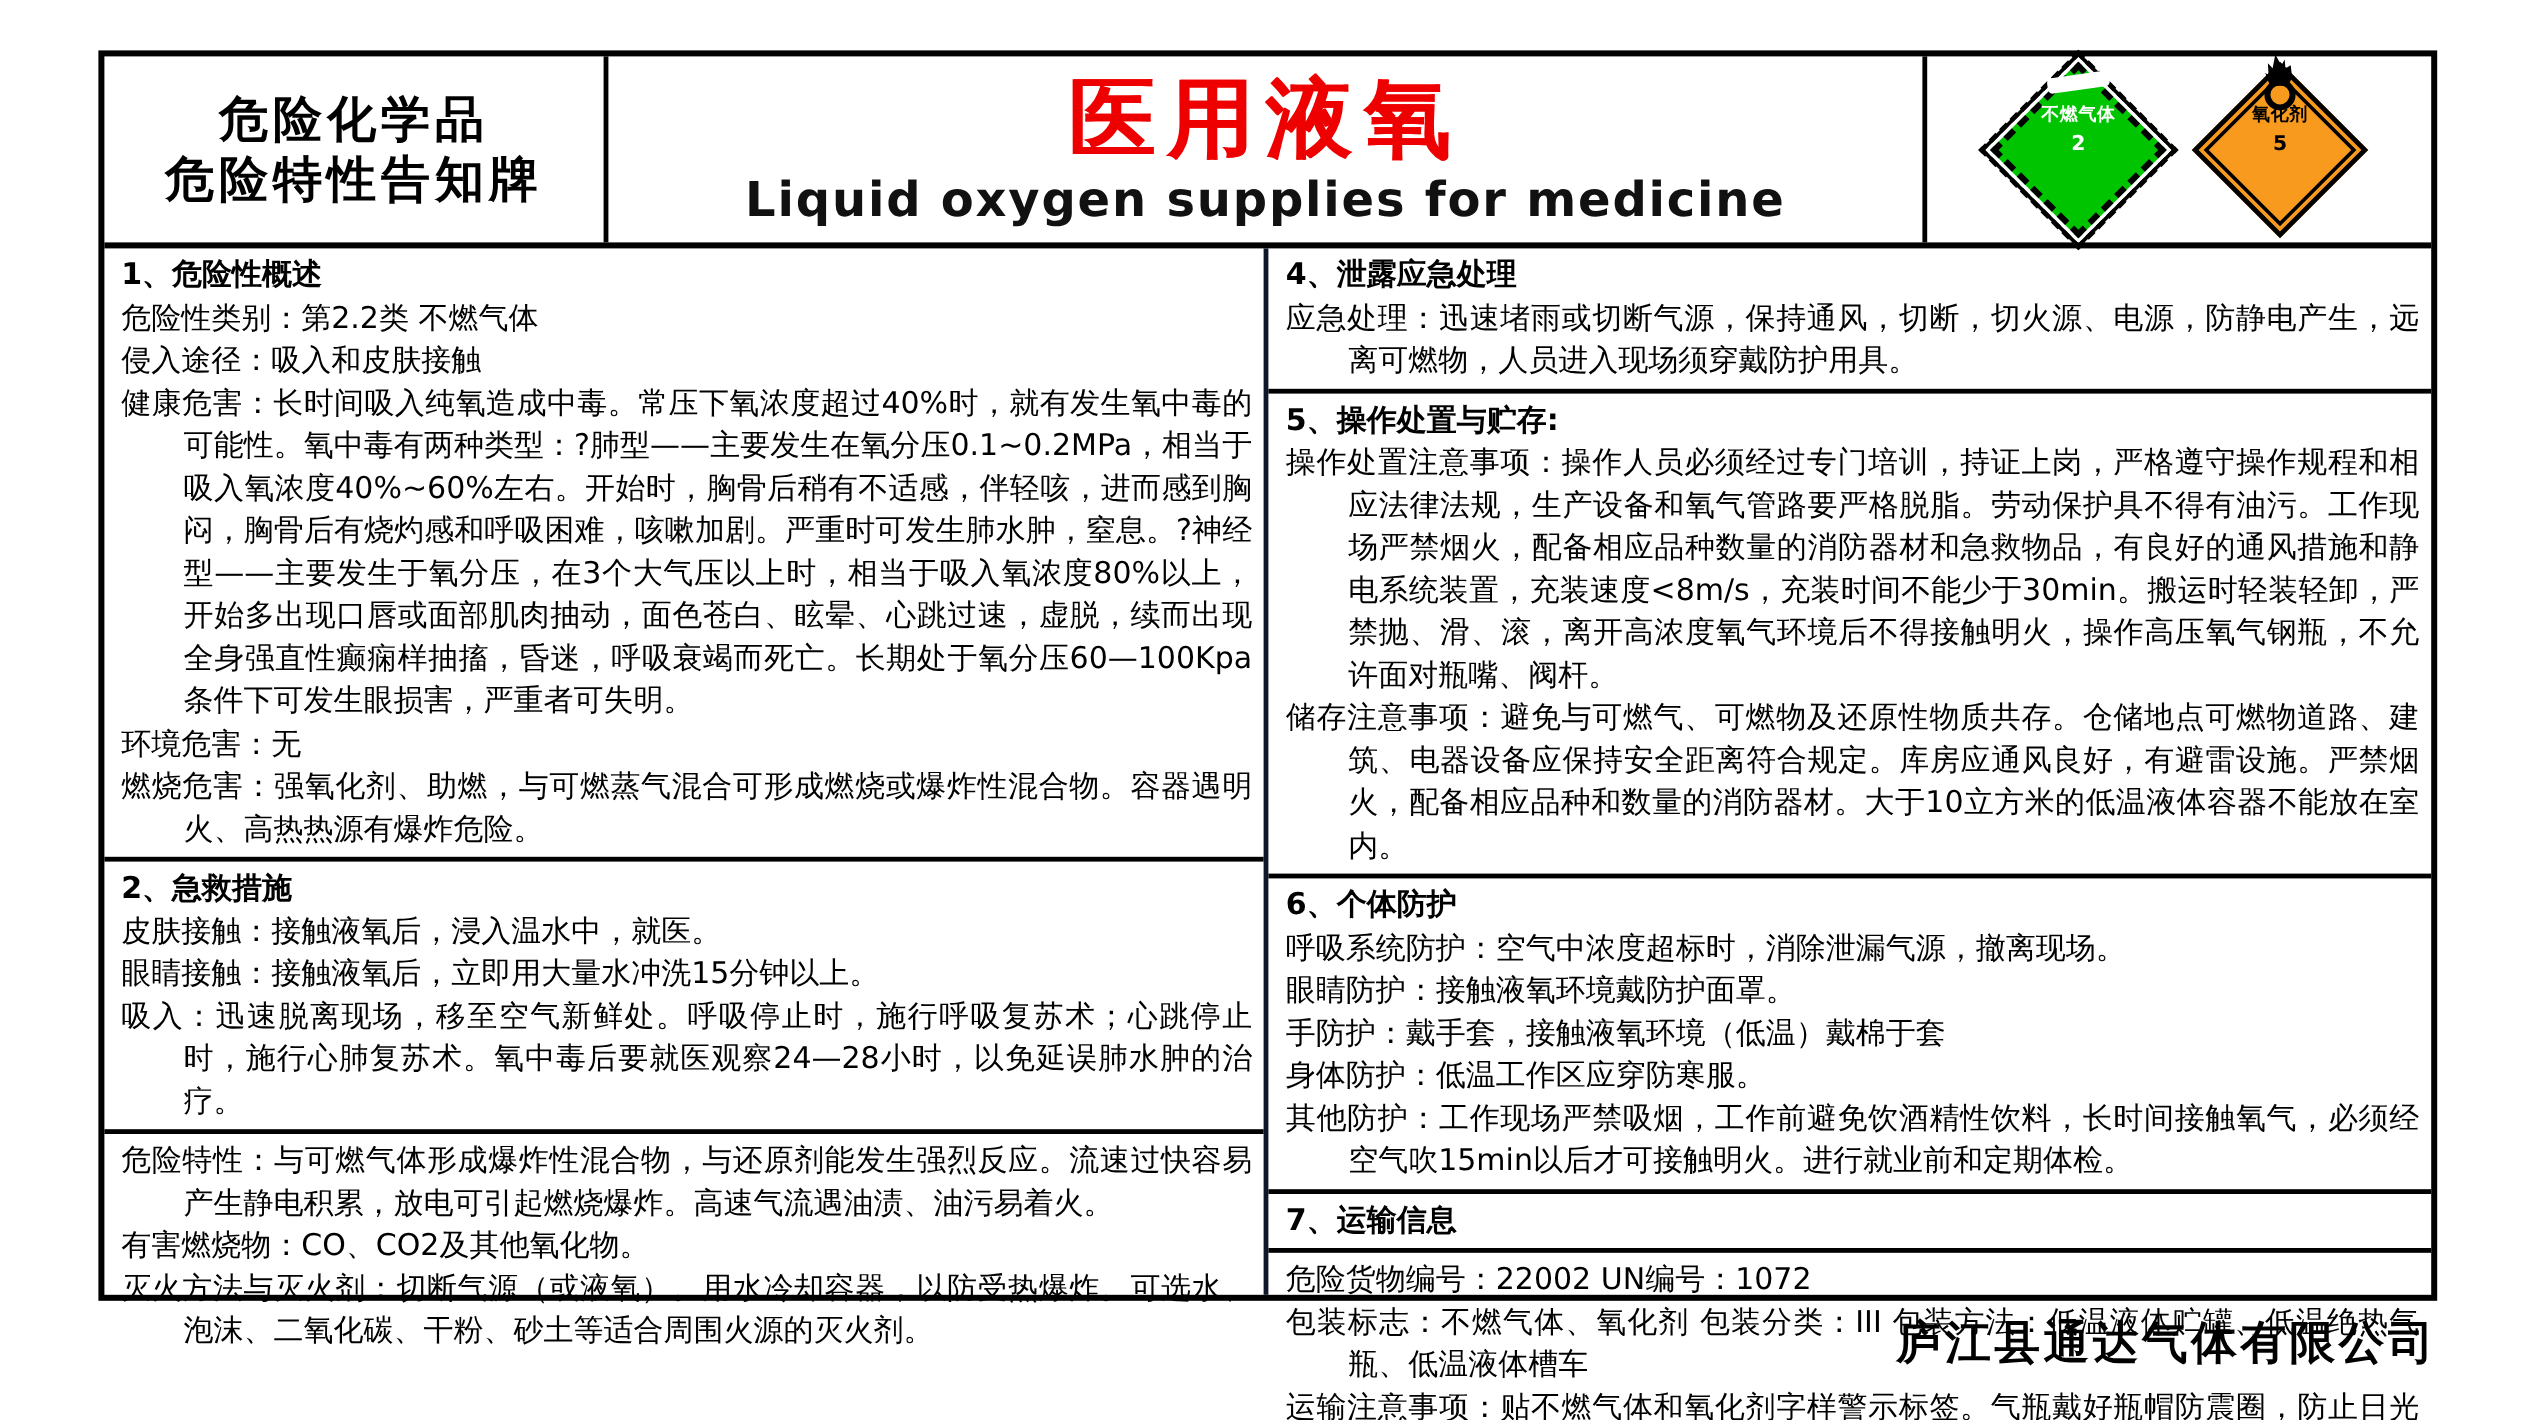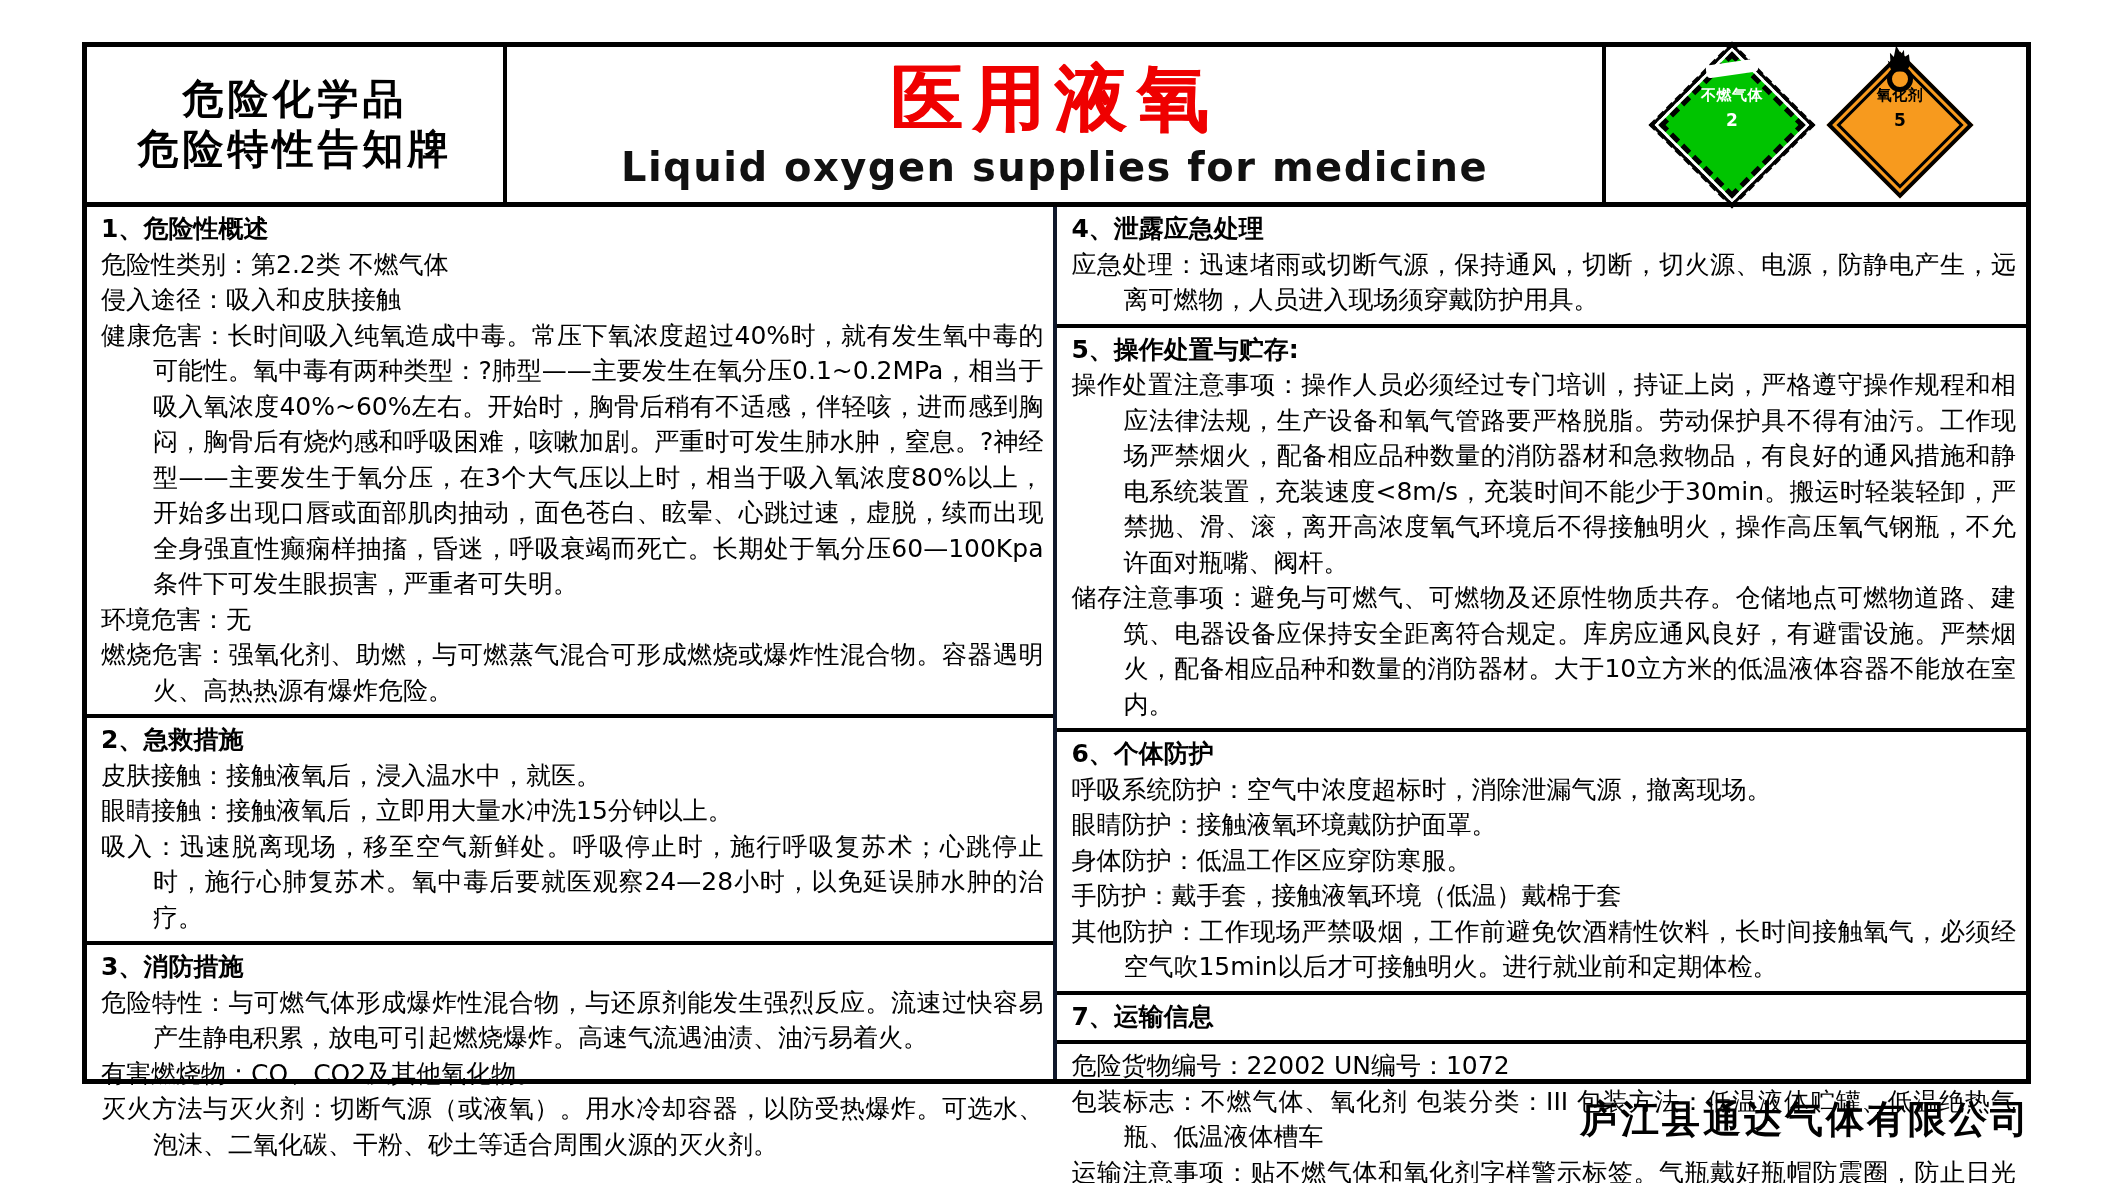--- a/index.html
+++ b/index.html
@@ -345,21 +345,20 @@
         </div>
 
         <div class="sec">
           <div class="sec-title">2、急救措施</div>
           <div class="para noind">皮肤接触：接触液氧后，浸入温水中，就医。</div>
           <div class="para noind">眼睛接触：接触液氧后，立即用大量水冲洗15分钟以上。</div>
           <div class="para">吸入：迅速脱离现场，移至空气新鲜处。呼吸停止时，施行呼吸复苏术；心跳停止时，施行心肺复苏术。氧中毒后要就医观察24—28小时，以免延误肺水肿的治疗。</div>
         </div>
 
         <div class="sec">
-          <div class="sec-title">3、消防措施</div>
           <div class="para">危险特性：与可燃气体形成爆炸性混合物，与还原剂能发生强烈反应。流速过快容易产生静电积累，放电可引起燃烧爆炸。高速气流遇油渍、油污易着火。</div>
           <div class="para noind">有害燃烧物：CO、CO2及其他氧化物。</div>
           <div class="para">灭火方法与灭火剂：切断气源（或液氧）。用水冷却容器，以防受热爆炸。可选水、泡沫、二氧化碳、干粉、砂土等适合周围火源的灭火剂。</div>
         </div>
 
       </div>
 
       <div class="col col-right">
 
         <div class="sec">
@@ -370,22 +369,22 @@
         <div class="sec">
           <div class="sec-title">5、操作处置与贮存:</div>
           <div class="para">操作处置注意事项：操作人员必须经过专门培训，持证上岗，严格遵守操作规程和相应法律法规，生产设备和氧气管路要严格脱脂。劳动保护具不得有油污。工作现场严禁烟火，配备相应品种数量的消防器材和急救物品，有良好的通风措施和静电系统装置，充装速度&lt;8m/s，充装时间不能少于30min。搬运时轻装轻卸，严禁抛、滑、滚，离开高浓度氧气环境后不得接触明火，操作高压氧气钢瓶，不允许面对瓶嘴、阀杆。</div>
           <div class="para">储存注意事项：避免与可燃气、可燃物及还原性物质共存。仓储地点可燃物道路、建筑、电器设备应保持安全距离符合规定。库房应通风良好，有避雷设施。严禁烟火，配备相应品种和数量的消防器材。大于10立方米的低温液体容器不能放在室内。</div>
         </div>
 
         <div class="sec">
           <div class="sec-title">6、个体防护</div>
           <div class="para noind">呼吸系统防护：空气中浓度超标时，消除泄漏气源，撤离现场。</div>
           <div class="para noind">眼睛防护：接触液氧环境戴防护面罩。</div>
+          <div class="para noind">手防护：戴手套，接触液氧环境（低温）戴棉于套</div>
           <div class="para noind">身体防护：低温工作区应穿防寒服。</div>
-          <div class="para noind">手防护：戴手套，接触液氧环境（低温）戴棉于套</div>
           <div class="para">其他防护：工作现场严禁吸烟，工作前避免饮酒精性饮料，长时间接触氧气，必须经空气吹15min以后才可接触明火。进行就业前和定期体检。</div>
         </div>
 
         <div class="sec">
           <div class="sec-title">7、运输信息</div>
         </div>
 
         <div class="sec grow">
           <div class="para noind">危险货物编号：22002  UN编号：1072</div>
           <div class="para">包装标志：不燃气体、氧化剂  包装分类：III  包装方法：低温液体贮罐、低温绝热气瓶、低温液体槽车</div>

